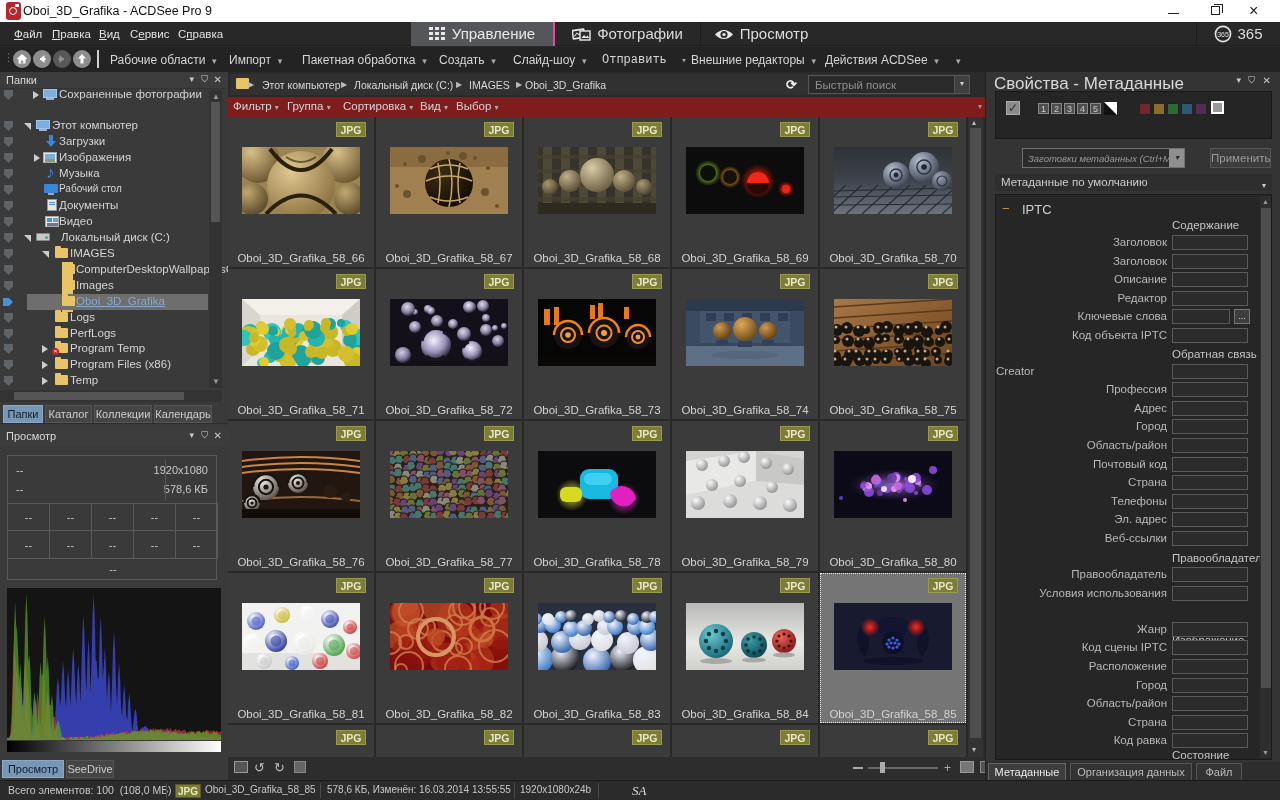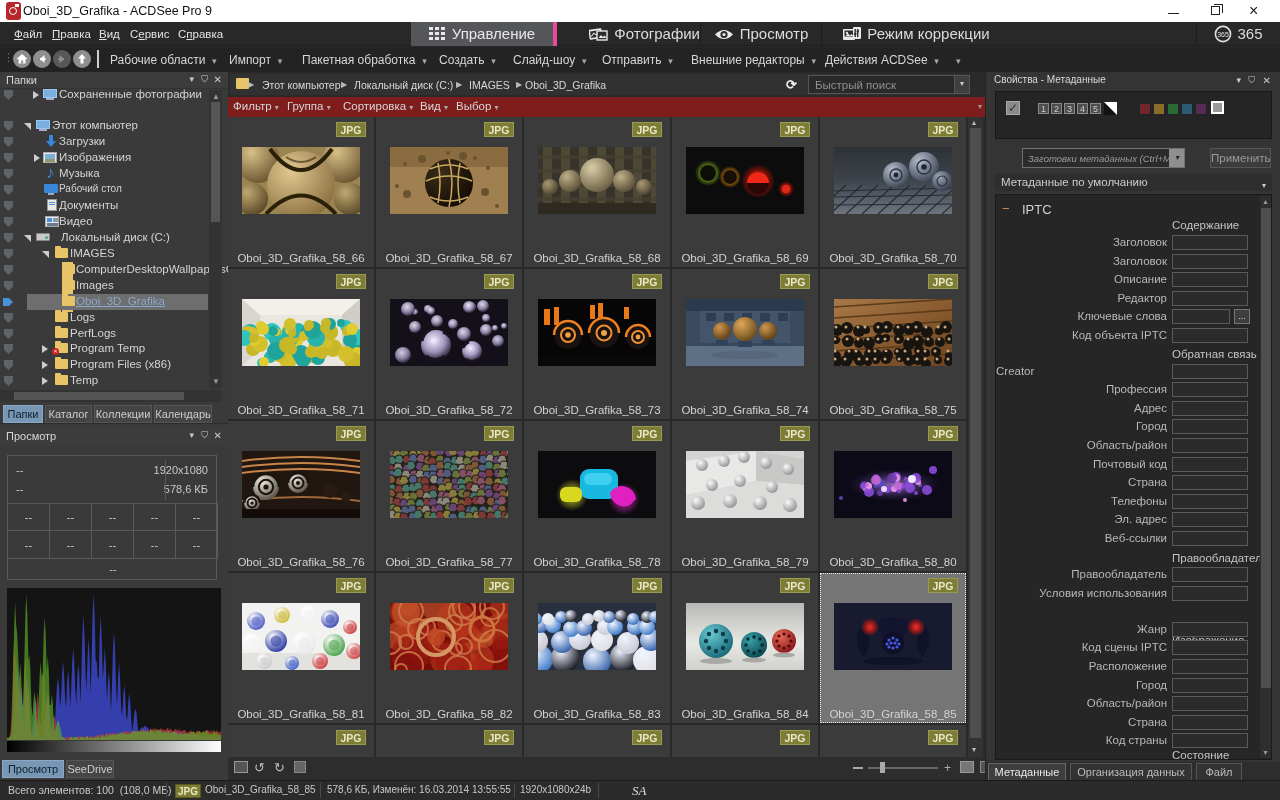--- a/index.html
+++ b/index.html
@@ -20,43 +20,32 @@
       <div class="abs" style="left:1214px;top:4px;width:9px;height:9px;border:1px solid #222;border-left:none;border-bottom:none;"></div>
       <div class="abs" style="left:1249px;top:2px;font-size:16px;color:#222;">×</div>
     </div>
     <div class="abs" style="left:0;top:22px;width:1280px;height:24px;background:#282828;border-bottom:1px solid #1d1d1d;">
       <div class="abs" style="left:14px;top:6px;font-size:11.5px;color:#e2e2e2;"><u>Ф</u>айл</div>
       <div class="abs" style="left:52px;top:6px;font-size:11.5px;color:#e2e2e2;"><u>П</u>равка</div>
       <div class="abs" style="left:99px;top:6px;font-size:11.5px;color:#e2e2e2;"><u>В</u>ид</div>
       <div class="abs" style="left:130px;top:6px;font-size:11.5px;color:#e2e2e2;">С<u>е</u>рвис</div>
       <div class="abs" style="left:178px;top:6px;font-size:11.5px;color:#e2e2e2;">С<u>п</u>равка</div>
       <div class="abs" style="left:411px;top:0;width:142px;height:24px;background:#55565a;color:#e8e8e8;font-size:15px;text-align:center;line-height:24px;"><span style="display:inline-block;width:16px;height:13px;position:relative;top:1px;margin-right:7px;"><span style="position:absolute;left:0px;top:0px;width:4px;height:3px;background:#e8e8e8;"></span><span style="position:absolute;left:6px;top:0px;width:4px;height:3px;background:#e8e8e8;"></span><span style="position:absolute;left:12px;top:0px;width:4px;height:3px;background:#e8e8e8;"></span><span style="position:absolute;left:0px;top:5px;width:4px;height:3px;background:#e8e8e8;"></span><span style="position:absolute;left:6px;top:5px;width:4px;height:3px;background:#e8e8e8;"></span><span style="position:absolute;left:12px;top:5px;width:4px;height:3px;background:#e8e8e8;"></span><span style="position:absolute;left:0px;top:10px;width:4px;height:3px;background:#e8e8e8;"></span><span style="position:absolute;left:6px;top:10px;width:4px;height:3px;background:#e8e8e8;"></span><span style="position:absolute;left:12px;top:10px;width:4px;height:3px;background:#e8e8e8;"></span></span>Управление</div>
-      <div class="abs" style="left:553px;top:0;width:147px;height:24px;color:#dcdcdc;font-size:15px;text-align:right;line-height:24px;border-left:4px solid #ec4899;"><svg width="19" height="16" viewBox="0 0 19 16" style="vertical-align:-3px;margin-right:6px;">
+      <div class="abs" style="left:553px;top:0;width:147px;height:24px;color:#dcdcdc;font-size:15px;text-align:center;line-height:24px;border-left:2px solid #ec4899;"><svg width="19" height="16" viewBox="0 0 19 16" style="vertical-align:-3px;margin-right:6px;">
           <rect x="0" y="3" width="13" height="10" rx="1" transform="rotate(-8 6 8)" fill="#e8e8e8"></rect>
           <rect x="1.5" y="4.8" width="10" height="6.5" transform="rotate(-8 6 8)" fill="#2c2c2c"></rect>
           <path d="M2 10 l3 -3 2 2 2.5 -2.5 2 3" transform="rotate(-8 6 8)" stroke="#e8e8e8" stroke-width="1" fill="none"></path>
           <rect x="8" y="5" width="10" height="9" fill="#2c2c2c" stroke="#e8e8e8" stroke-width="1.4"></rect>
           <path d="M9.5 12 l2.5 -3 2 2 1.5 -1.5 2 2.5z" fill="#e8e8e8"></path>
         </svg>Фотографии</div>
       <div class="abs" style="left:700px;top:0;width:121px;height:24px;color:#dcdcdc;font-size:15px;text-align:center;line-height:24px;border-left:1px solid #1c1c1c;"><svg width="20" height="13" viewBox="0 0 20 13" style="vertical-align:-2px;margin-right:6px;">
           <path d="M1 6.5 Q10 -2.5 19 6.5 Q10 15.5 1 6.5z" fill="#e8e8e8"></path>
           <circle cx="10" cy="6.5" r="3.6" fill="#2c2c2c"></circle>
           <circle cx="10" cy="6.5" r="1.6" fill="#e8e8e8"></circle>
         </svg>Просмотр</div>
-      <div class="abs" style="left:821px;top:0;width:190px;height:24px;color:#dcdcdc;font-size:15px;text-align:center;line-height:24px;border-left:1px solid #1c1c1c;"><svg width="18" height="15" viewBox="0 0 18 15" style="vertical-align:-3px;margin-right:6px;">
-          <rect x="0" y="2" width="12" height="11" rx="1" fill="#e8e8e8"></rect>
-          <rect x="1.5" y="3.5" width="9" height="6" fill="#2c2c2c"></rect>
-          <circle cx="4" cy="6" r="1.2" fill="#e8e8e8"></circle>
-          <path d="M2.5 9 l2.5-2.5 2 2 1.5-1.5 2 2z" fill="#e8e8e8"></path>
-          <rect x="10" y="0" width="8" height="12" rx="1" fill="#e8e8e8"></rect>
-          <rect x="11.5" y="2" width="1.4" height="8" fill="#2c2c2c"></rect>
-          <rect x="14" y="2" width="1.4" height="8" fill="#2c2c2c"></rect>
-          <rect x="11" y="6" width="2.4" height="1.8" fill="#2c2c2c"></rect>
-          <rect x="13.6" y="3.5" width="2.4" height="1.8" fill="#2c2c2c"></rect>
-        </svg>Режим коррекции</div>
       <div class="abs" style="left:1196px;top:0;width:84px;height:24px;color:#dcdcdc;font-size:15px;text-align:center;line-height:24px;border-left:1px solid #1c1c1c;"><svg width="18" height="18" viewBox="0 0 18 18" style="vertical-align:-4px;margin-right:5px;">
           <circle cx="9" cy="9" r="7.6" fill="none" stroke="#e0e0e0" stroke-width="1.6"></circle>
           <text x="9" y="12" font-size="7" fill="#e0e0e0" text-anchor="middle" font-family="Liberation Sans">365</text>
         </svg>365</div>
     </div>
     <div class="abs" style="left:0;top:47px;width:1280px;height:25px;background:#232323;">
       <div class="abs" style="left:3px;top:4px;color:#777;font-size:11px;letter-spacing:0;">⋮</div>
       <div class="abs" style="left:13px;top:3px;width:18px;height:18px;background:#8e8e8e;border-radius:50%;opacity:1;"><svg width="18" height="18" viewBox="0 0 18 18">
           <path d="M9 4 L14.5 9 H12.5 V13.5 H5.5 V9 H3.5z" fill="#fff"></path>
           <rect x="8" y="10.5" width="2.2" height="3" fill="#9a9a9a"></rect>
@@ -71,21 +60,21 @@
         </svg></div>
       <div class="abs" style="left:73px;top:3px;width:18px;height:18px;background:#8e8e8e;border-radius:50%;opacity:1;"><svg width="18" height="18" viewBox="0 0 18 18">
           <path d="M9 4 L13 8.5 H10.5 V13.5 H7.5 V8.5 H5z" fill="#fff"></path>
         </svg></div>
       <div class="abs" style="left:97px;top:3px;width:2px;height:18px;background:#cfcfcf;"></div>
       <div class="abs" style="left:110px;top:6px;font-size:12px;color:#d6d6d6;">Рабочие области&nbsp;&nbsp;<span style="font-size:9px;color:#aaa;">▾</span></div>
       <div class="abs" style="left:229px;top:6px;font-size:12px;color:#d6d6d6;">Импорт&nbsp;&nbsp;<span style="font-size:9px;color:#aaa;">▾</span></div>
       <div class="abs" style="left:302px;top:6px;font-size:12px;color:#d6d6d6;">Пакетная обработка&nbsp;&nbsp;<span style="font-size:9px;color:#aaa;">▾</span></div>
       <div class="abs" style="left:439px;top:6px;font-size:12px;color:#d6d6d6;">Создать&nbsp;&nbsp;<span style="font-size:9px;color:#aaa;">▾</span></div>
       <div class="abs" style="left:513px;top:6px;font-size:12px;color:#d6d6d6;">Слайд-шоу&nbsp;&nbsp;<span style="font-size:9px;color:#aaa;">▾</span></div>
-      <div class="abs" style="left:602px;top:6px;font-size:12px;color:#d6d6d6;">Отправить&nbsp;&nbsp;<span style="font-size:9px;color:#aaa;">▾</span></div>
+      <div class="abs" style="left:602px;top:6px;font-size:12px;color:#d6d6d6;font-family:Liberation Mono, monospace;">Отправить&nbsp;&nbsp;<span style="font-size:9px;color:#aaa;">▾</span></div>
       <div class="abs" style="left:691px;top:6px;font-size:12px;color:#d6d6d6;">Внешние редакторы&nbsp;&nbsp;<span style="font-size:9px;color:#aaa;">▾</span></div>
       <div class="abs" style="left:825px;top:6px;font-size:12px;color:#d6d6d6;">Действия ACDSee&nbsp;&nbsp;<span style="font-size:9px;color:#aaa;">▾</span></div>
       <div class="abs" style="left:956px;top:9px;font-size:9px;color:#aaa;">▾</div>
     </div>
     <div class="abs" style="left:0;top:72px;width:228px;height:708px;background:#3a3a3a;">
       <div class="abs" style="left:0;top:0;width:228px;height:17px;background:#3c3c3c;border-bottom:1px solid #333;">
         <span style="position:absolute;left:6px;top:2px;font-size:11px;color:#d8d8d8;">Папки</span>
         <span style="position:absolute;right:34px;top:2px;font-size:9px;color:#ccc;">▾</span>
         <span style="position:absolute;right:20px;top:2px;font-size:9px;color:#ccc;">⛉</span>
         <span style="position:absolute;right:6px;top:2px;font-size:10px;color:#ccc;">✕</span>
@@ -1716,21 +1705,21 @@
       <div class="abs" style="left:640px;top:5px;width:70px;height:11px;">
         <div class="abs" style="left:0;top:5px;width:70px;height:2px;background:#666;"></div>
         <div class="abs" style="left:12px;top:0;width:5px;height:11px;background:#aaa;"></div>
       </div>
       <div class="abs" style="left:716px;top:4px;color:#aaa;font-size:12px;">+</div>
       <div class="abs" style="left:732px;top:4px;width:14px;height:12px;background:#777;border:1px solid #999;"></div>
       <div class="abs" style="left:752px;top:4px;width:14px;height:12px;background:#555;border:1px solid #888;"></div>
     </div>
     <div class="abs" style="left:985px;top:72px;width:295px;height:708px;background:#343434;border-left:1px solid #222;">
       <div class="abs" style="left:0;top:0;width:295px;height:18px;">
-        <span style="position:absolute;left:8px;top:2px;font-size:10px;color:#d8d8d8;">Свойства - Метаданные</span>
+        <span style="position:absolute;left:8px;top:2px;font-size:17px;color:#d8d8d8;">Свойства - Метаданные</span>
         <span style="position:absolute;right:40px;top:3px;font-size:9px;color:#ccc;">▾</span>
         <span style="position:absolute;right:26px;top:3px;font-size:9px;color:#ccc;">⛉</span>
         <span style="position:absolute;right:10px;top:3px;font-size:10px;color:#ccc;">✕</span>
       </div>
       <div class="abs" style="left:9px;top:19px;width:277px;height:48px;background:#252525;border:1px solid #181818;">
         <div class="abs" style="left:10px;top:9px;width:14px;height:14px;background:#8a8a8a;border:1px solid #aaa;color:#333;font-size:12px;line-height:13px;text-align:center;">✓</div>
         <div class="abs" style="left:42px;top:11px;width:11px;height:11px;background:#4e4e4e;border:1px solid #8a8a8a;color:#ccc;font-size:9px;line-height:11px;text-align:center;">1</div>
         <div class="abs" style="left:55px;top:11px;width:11px;height:11px;background:#4e4e4e;border:1px solid #8a8a8a;color:#ccc;font-size:9px;line-height:11px;text-align:center;">2</div>
         <div class="abs" style="left:68px;top:11px;width:11px;height:11px;background:#4e4e4e;border:1px solid #8a8a8a;color:#ccc;font-size:9px;line-height:11px;text-align:center;">3</div>
         <div class="abs" style="left:81px;top:11px;width:11px;height:11px;background:#4e4e4e;border:1px solid #8a8a8a;color:#ccc;font-size:9px;line-height:11px;text-align:center;">4</div>
@@ -1797,21 +1786,21 @@
         <div class="abs" style="left:0;top:446px;width:171px;text-align:right;font-size:11.5px;color:#b8b8b8;white-space:nowrap;">Код сцены IPTC</div>
         <div class="abs" style="left:176px;top:445px;width:76px;height:15px;background:#2b2b2b;border:1px solid #5a5a5a;"></div>
         <div class="abs" style="left:0;top:465px;width:171px;text-align:right;font-size:11.5px;color:#b8b8b8;white-space:nowrap;">Расположение</div>
         <div class="abs" style="left:176px;top:464px;width:76px;height:15px;background:#2b2b2b;border:1px solid #5a5a5a;"></div>
         <div class="abs" style="left:0;top:484px;width:171px;text-align:right;font-size:11.5px;color:#b8b8b8;white-space:nowrap;">Город</div>
         <div class="abs" style="left:176px;top:483px;width:76px;height:15px;background:#2b2b2b;border:1px solid #5a5a5a;"></div>
         <div class="abs" style="left:0;top:502px;width:171px;text-align:right;font-size:11.5px;color:#b8b8b8;white-space:nowrap;">Область/район</div>
         <div class="abs" style="left:176px;top:501px;width:76px;height:15px;background:#2b2b2b;border:1px solid #5a5a5a;"></div>
         <div class="abs" style="left:0;top:521px;width:171px;text-align:right;font-size:11.5px;color:#b8b8b8;white-space:nowrap;">Страна</div>
         <div class="abs" style="left:176px;top:520px;width:76px;height:15px;background:#2b2b2b;border:1px solid #5a5a5a;"></div>
-        <div class="abs" style="left:0;top:539px;width:171px;text-align:right;font-size:11.5px;color:#b8b8b8;white-space:nowrap;">Код страны</div>
+        <div class="abs" style="left:0;top:539px;width:171px;text-align:right;font-size:11.5px;color:#b8b8b8;white-space:nowrap;">Код равка</div>
         <div class="abs" style="left:176px;top:538px;width:76px;height:15px;background:#2b2b2b;border:1px solid #5a5a5a;"></div>
         <div class="abs" style="left:176px;top:554px;font-size:11.5px;color:#c4c4c4;white-space:nowrap;">Состояние</div>
       </div>
       <div class="abs" style="left:274px;top:124px;width:11px;height:562px;background:#2e2e2e;">
         <div class="abs" style="left:1px;top:12px;width:10px;height:480px;background:#4e4e4e;"></div>
         <div class="abs" style="left:2px;top:2px;font-size:7px;color:#999;">▲</div>
         <div class="abs" style="left:2px;bottom:2px;font-size:7px;color:#999;">▼</div>
       </div>
       <div class="abs" style="left:0;top:690px;width:295px;height:20px;background:#2d2d2d;font-size:11px;color:#bbb;">
         <div class="abs" style="left:2px;top:1px;width:78px;height:17px;background:#3e3e3e;border:1px solid #666;border-bottom:none;text-align:center;line-height:16px;color:#e8e8e8;">Метаданные</div>

